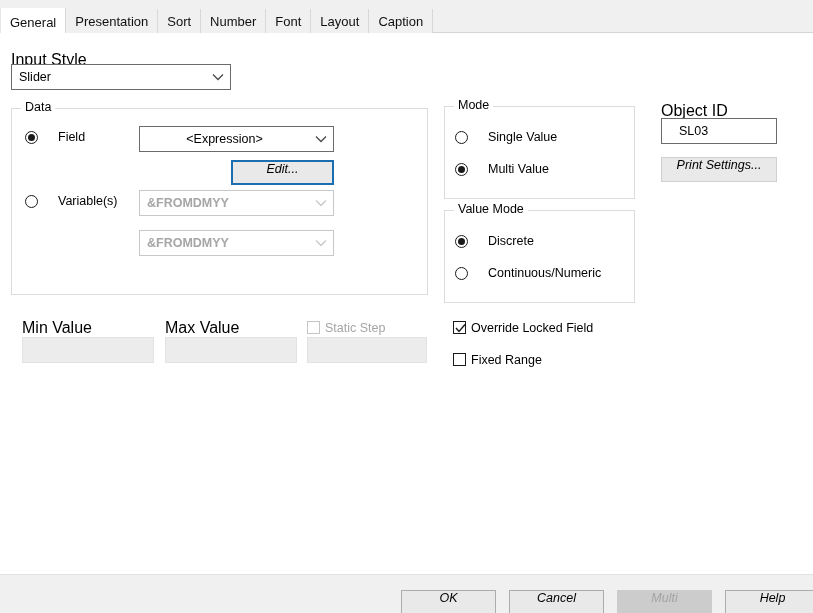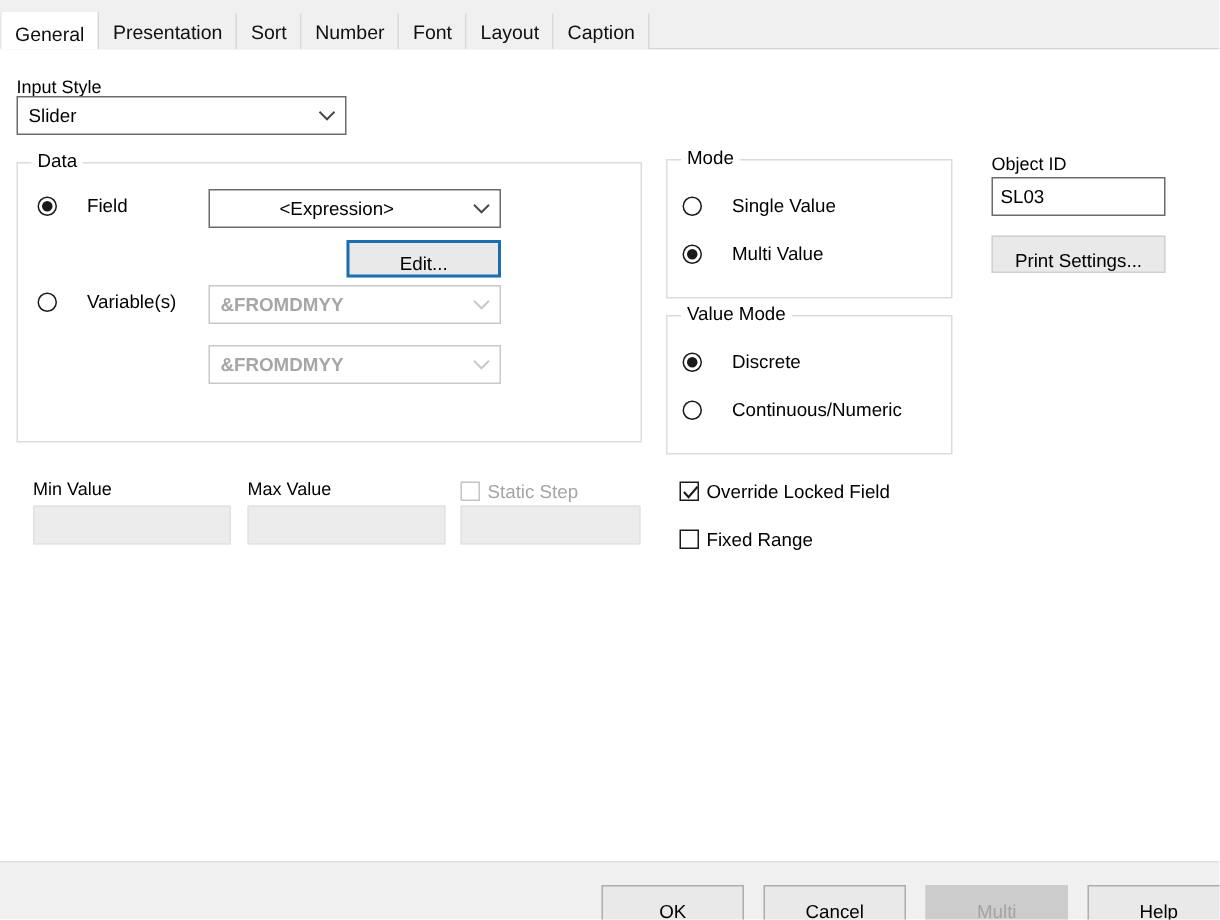--- a/index.html
+++ b/index.html
@@ -63,21 +63,21 @@
   .pane {
     position: absolute;
     left: 0; top: 33px;
     width: 813px;
     height: 541px;
     background: #ffffff;
   }
 
   .lbl {
     position: absolute;
-    font-size: 12px;
+    font-size: 16px;
     color: #000;
     white-space: nowrap;
   }
 
   
   .combo {
     position: absolute;
     box-sizing: border-box;
     border: 1px solid #6b6b6b;
     background: #ffffff;
@@ -111,41 +111,42 @@
   
   .tinput {
     position: absolute;
     box-sizing: border-box;
     border: 1px solid #6b6b6b;
     background: #ffffff;
     font-size: 12.5px;
     color: #000;
     display: flex;
     align-items: center;
-    padding-left: 5px;
+    padding-left: 17px;
   }
   .tinput.disabled {
     border: 1px solid #e2e2e2;
     background: #ececec;
     color: #a6a6a6;
   }
 
   
   .btn {
     position: absolute;
     box-sizing: border-box;
     background: #e9e9e9;
     border: 1px solid #adadad;
     font-size: 12.5px;
     color: #000;
     display: flex;
-    align-items: flex-end;
+    align-items: flex-start;
     justify-content: center;
     cursor: default;
     font-family: "Liberation Sans", sans-serif;
+    font-style: italic;
   }
   .btn.focus {
     border: 2px solid #1b6fb0;
   }
   .btn.disabled {
     color: #a4a4a4;
     background: #cccccc;
     border: 1px solid #cccccc;
   }
   .btn.plain {

